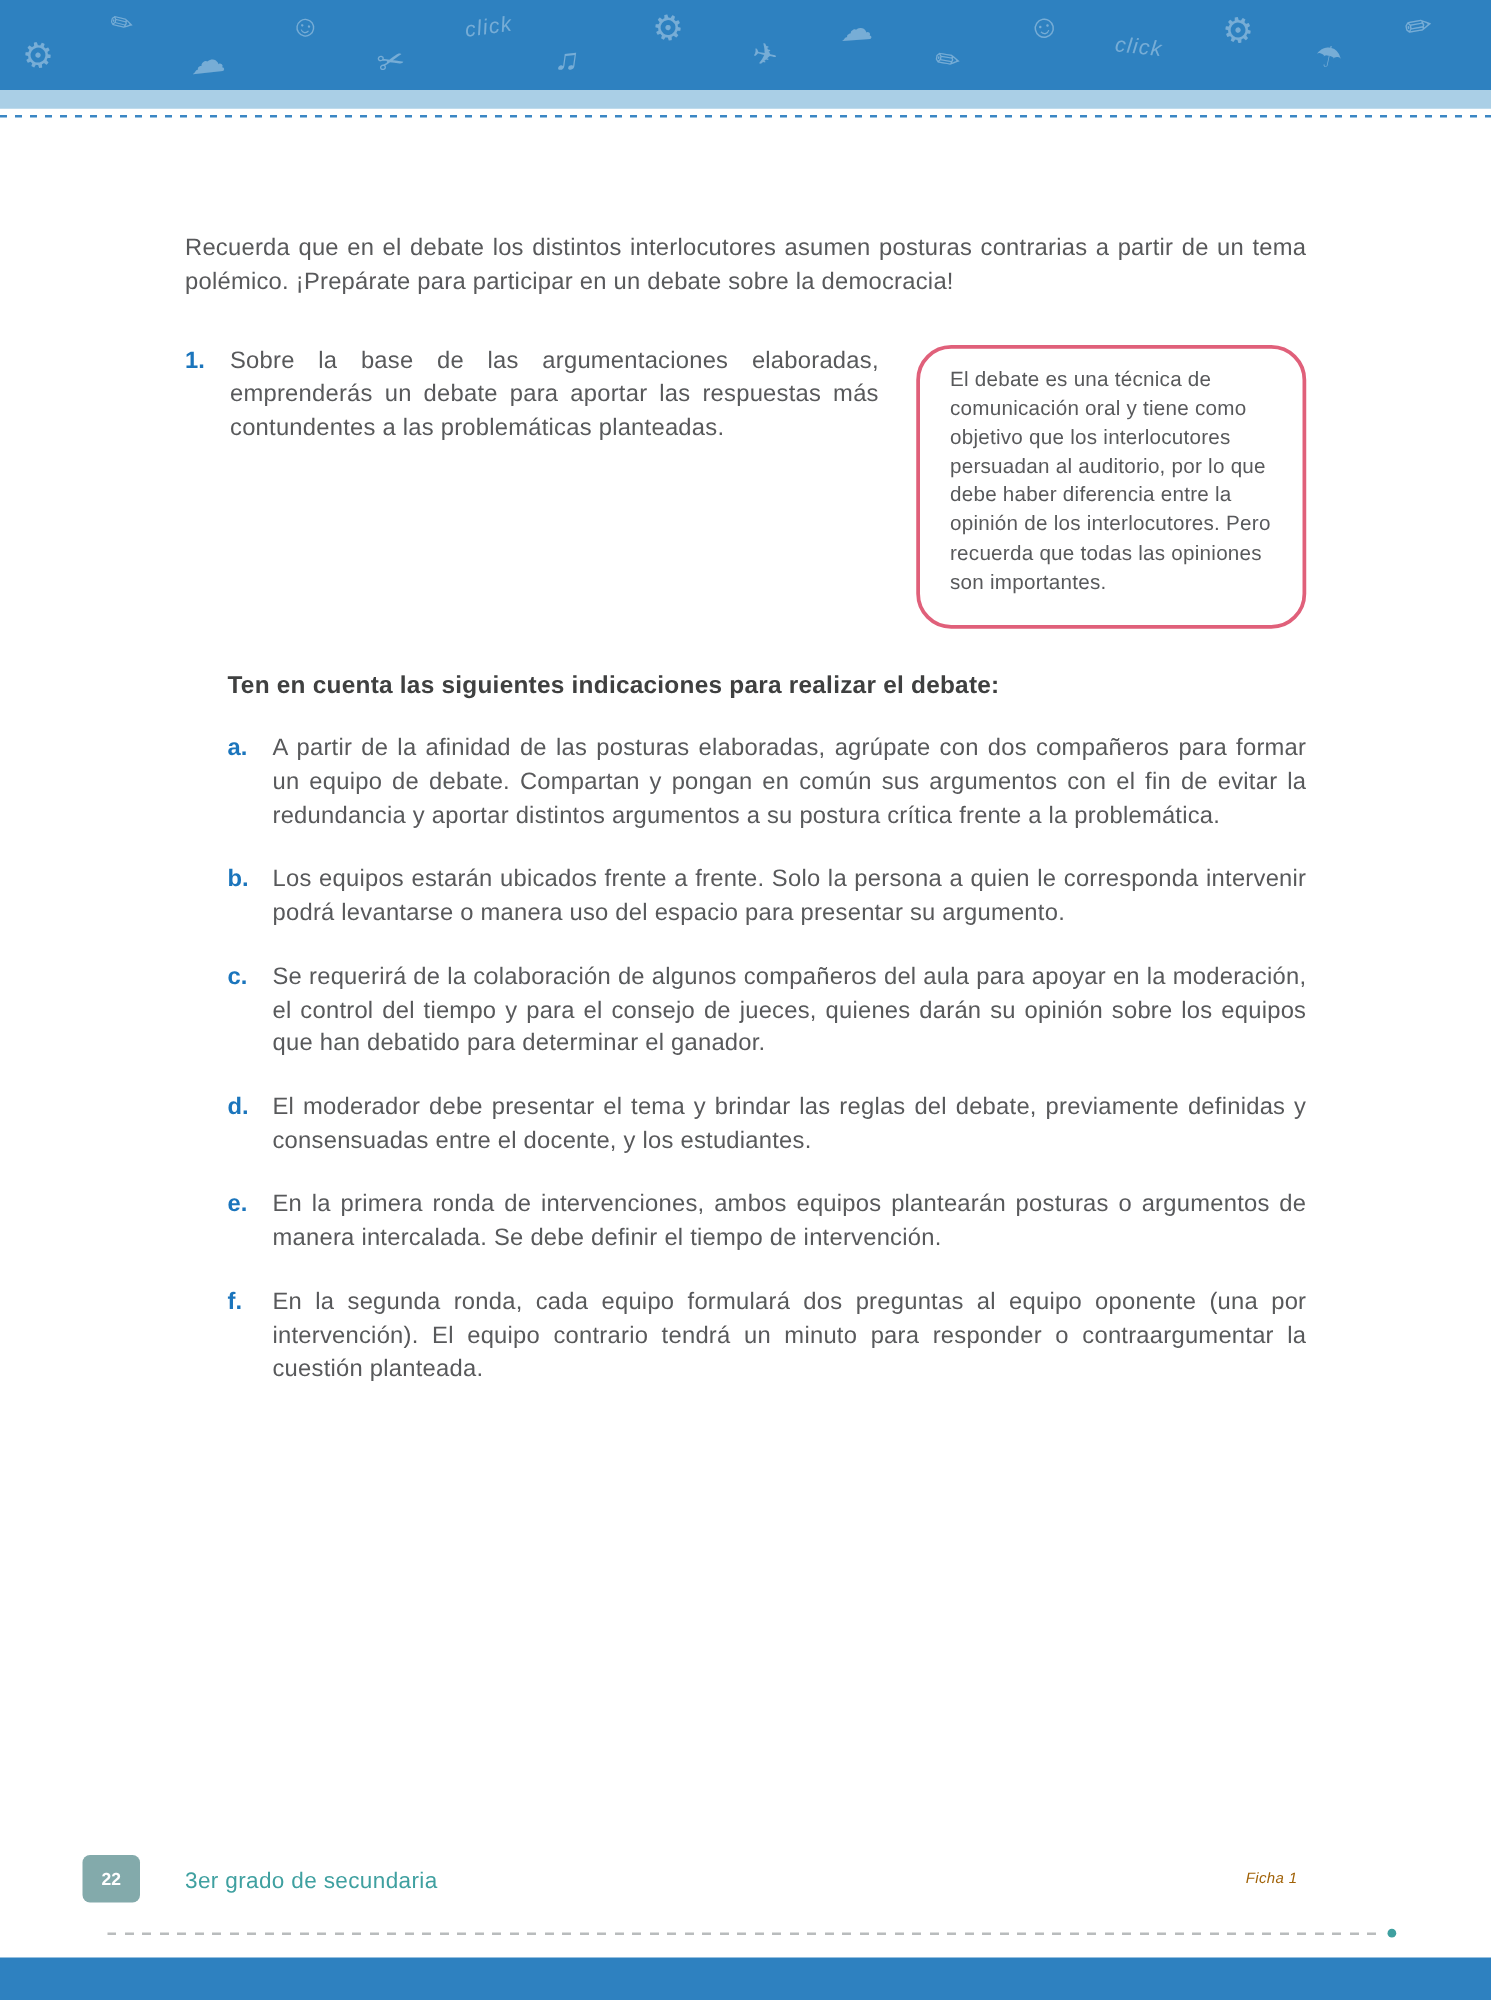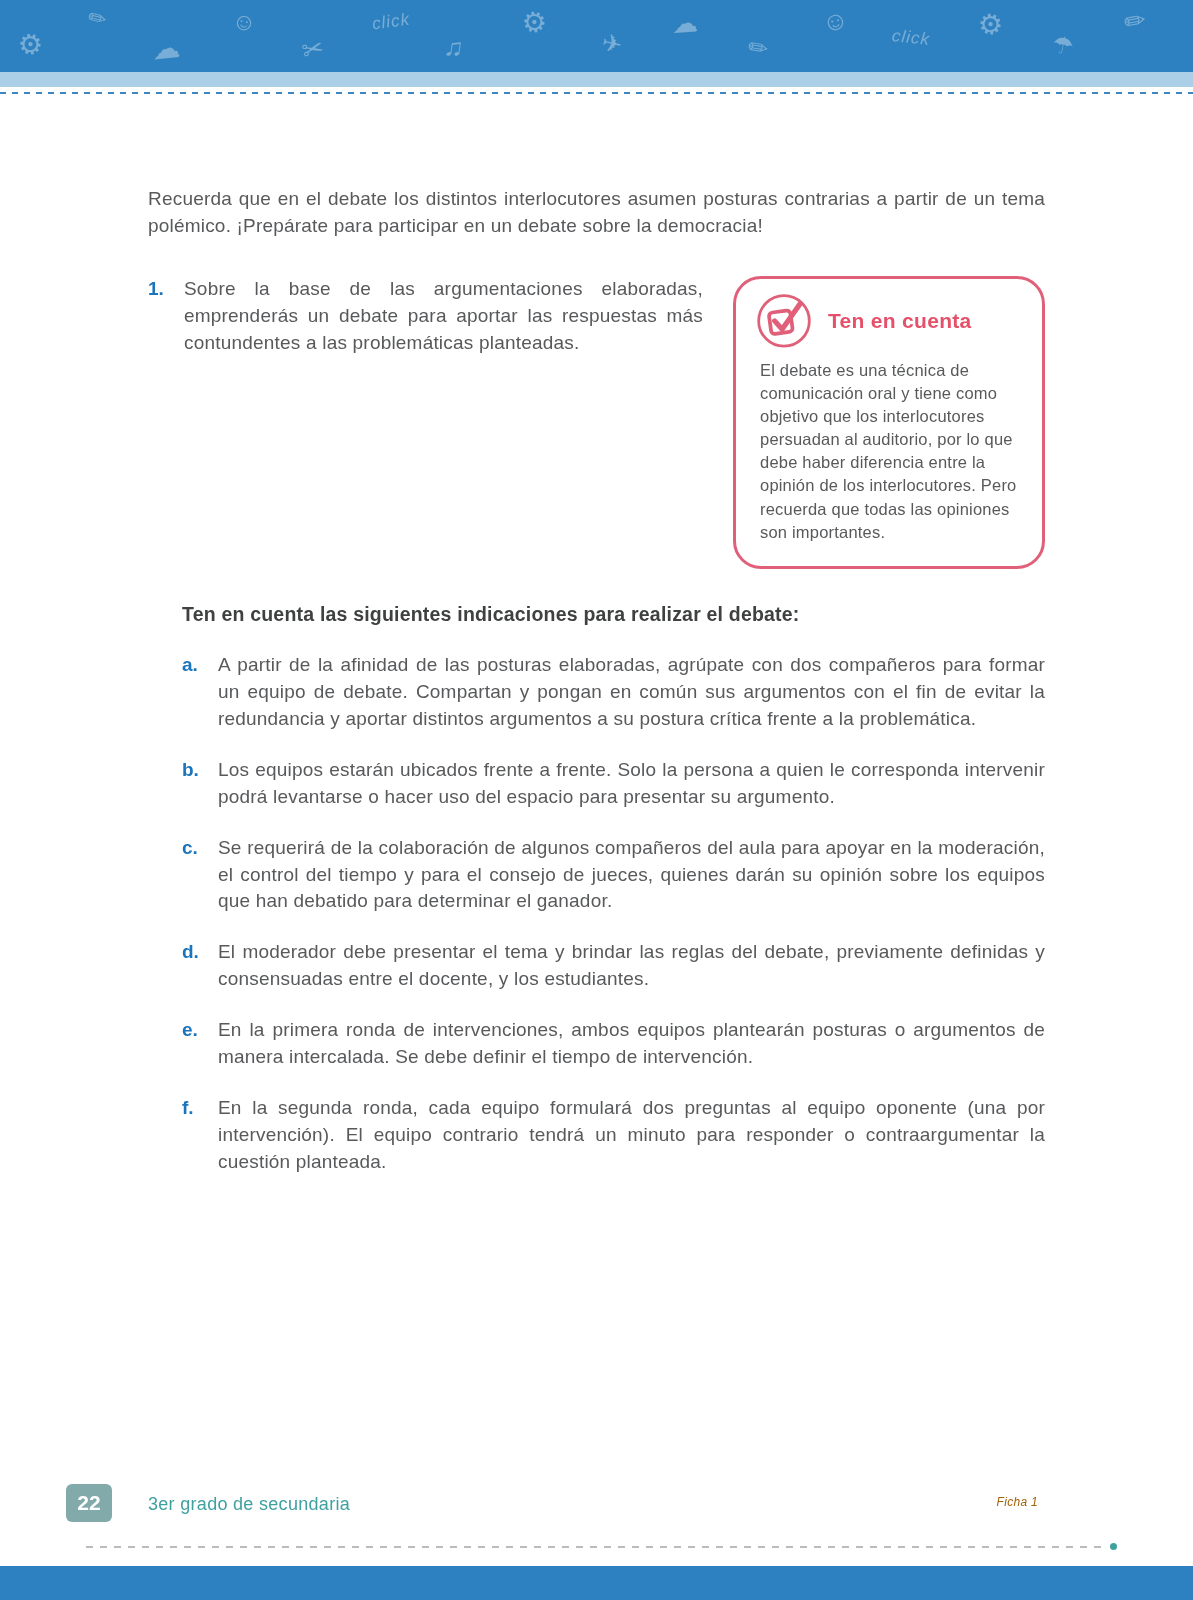--- a/index.html
+++ b/index.html
@@ -69,21 +69,21 @@
   .section-heading {
     font-size:19.5px; font-weight:700; color:#3f4040; letter-spacing:.2px;
     margin:34px 0 26px 34px;
   }
   .step { display:grid; grid-template-columns:36px 1fr; margin:0 0 24px 34px; }
   .step-letter { font-weight:700; color:#1b75bc; font-size:19px; line-height:1.42; }
 
   
   .page-badge {
     position:absolute; left:66px; top:1484px; width:46px; height:38px;
-    background:#83aaab; color:#ffffff; font-weight:700; font-size:21px;
+    background:#83aaab; color:#ffffff; font-weight:700; font-size:14px;
     border-radius:6px; display:flex; align-items:center; justify-content:center;
   }
   .footer-grade { position:absolute; left:148px; top:1494px; font-size:18px; font-weight:400; color:#3fa0a0; letter-spacing:.3px; }
   .footer-ficha { position:absolute; right:155px; top:1495px; font-size:12px; color:#a16207; letter-spacing:.3px;font-style:italic; }
   .footer-rule {
     position:absolute; left:86px; top:1546px; width:1018px; height:2px;
     background-image:repeating-linear-gradient(90deg,#b9bcbd 0 7px,transparent 7px 14px);
   }
   .rule-end-dot { position:absolute; left:1110px; top:1543px; width:7px; height:7px; border-radius:50%; background:#3fa0a0; }
   .bottom-bar { position:absolute; left:0; bottom:0; width:1193px; height:34px; background:#2e81c0; }
@@ -125,43 +125,33 @@
         <div class="numbered-item">
           <span class="num">1.</span>
           <p class="body-text">Sobre la base de las argumentaciones elaboradas, emprenderás un debate para aportar las respuestas más contundentes a las problemáticas planteadas.</p>
         </div>
 
 
 
       </div>
 
       <aside class="note-box">
-        <div class="note-head">
-          <span class="note-icon">
-            <svg viewBox="0 0 64 64" width="60" height="60" aria-hidden="true">
-              <circle cx="32" cy="34" r="27" fill="#ffffff" stroke="#e0607a" stroke-width="3"></circle>
-              <rect x="17" y="24" width="23" height="23" rx="4" fill="none" stroke="#e0607a" stroke-width="4" transform="rotate(-8 28 35)"></rect>
-              <path d="M22 34 L30 43 L49 16" stroke="#e0607a" stroke-width="5.5" fill="none" stroke-linecap="round" stroke-linejoin="round"></path>
-            </svg>
-          </span>
-          <span class="note-title">Ten en cuenta</span>
-        </div>
         <p class="note-body">El debate es una técnica de comunicación oral y tiene como objetivo que los interlocutores persuadan al auditorio, por lo que debe haber diferencia entre la opinión de los interlocutores. Pero recuerda que todas las opiniones son importantes.</p>
       </aside>
     </div>
 
     <h2 class="section-heading">Ten en cuenta las siguientes indicaciones para realizar el debate:</h2>
 
     <div class="step">
       <span class="step-letter">a.</span>
       <p class="body-text">A partir de la afinidad de las posturas elaboradas, agrúpate con dos compañeros para formar un equipo de debate. Compartan y pongan en común sus argumentos con el fin de evitar la redundancia y aportar distintos argumentos a su postura crítica frente a la problemática.</p>
     </div>
     <div class="step">
       <span class="step-letter">b.</span>
-      <p class="body-text">Los equipos estarán ubicados frente a frente. Solo la persona a quien le corresponda intervenir podrá levantarse o hacer uso del espacio para presentar su argumento.</p>
+      <p class="body-text">Los equipos estarán ubicados frente a frente. Solo la persona a quien le corresponda intervenir podrá levantarse o manera uso del espacio para presentar su argumento.</p>
     </div>
     <div class="step">
       <span class="step-letter">c.</span>
       <p class="body-text">Se requerirá de la colaboración de algunos compañeros del aula para apoyar en la moderación, el control del tiempo y para el consejo de jueces, quienes darán su opinión sobre los equipos que han debatido para determinar el ganador.</p>
     </div>
     <div class="step">
       <span class="step-letter">d.</span>
       <p class="body-text">El moderador debe presentar el tema y brindar las reglas del debate, previamente definidas y consensuadas entre el docente, y los estudiantes.</p>
     </div>
     <div class="step">

